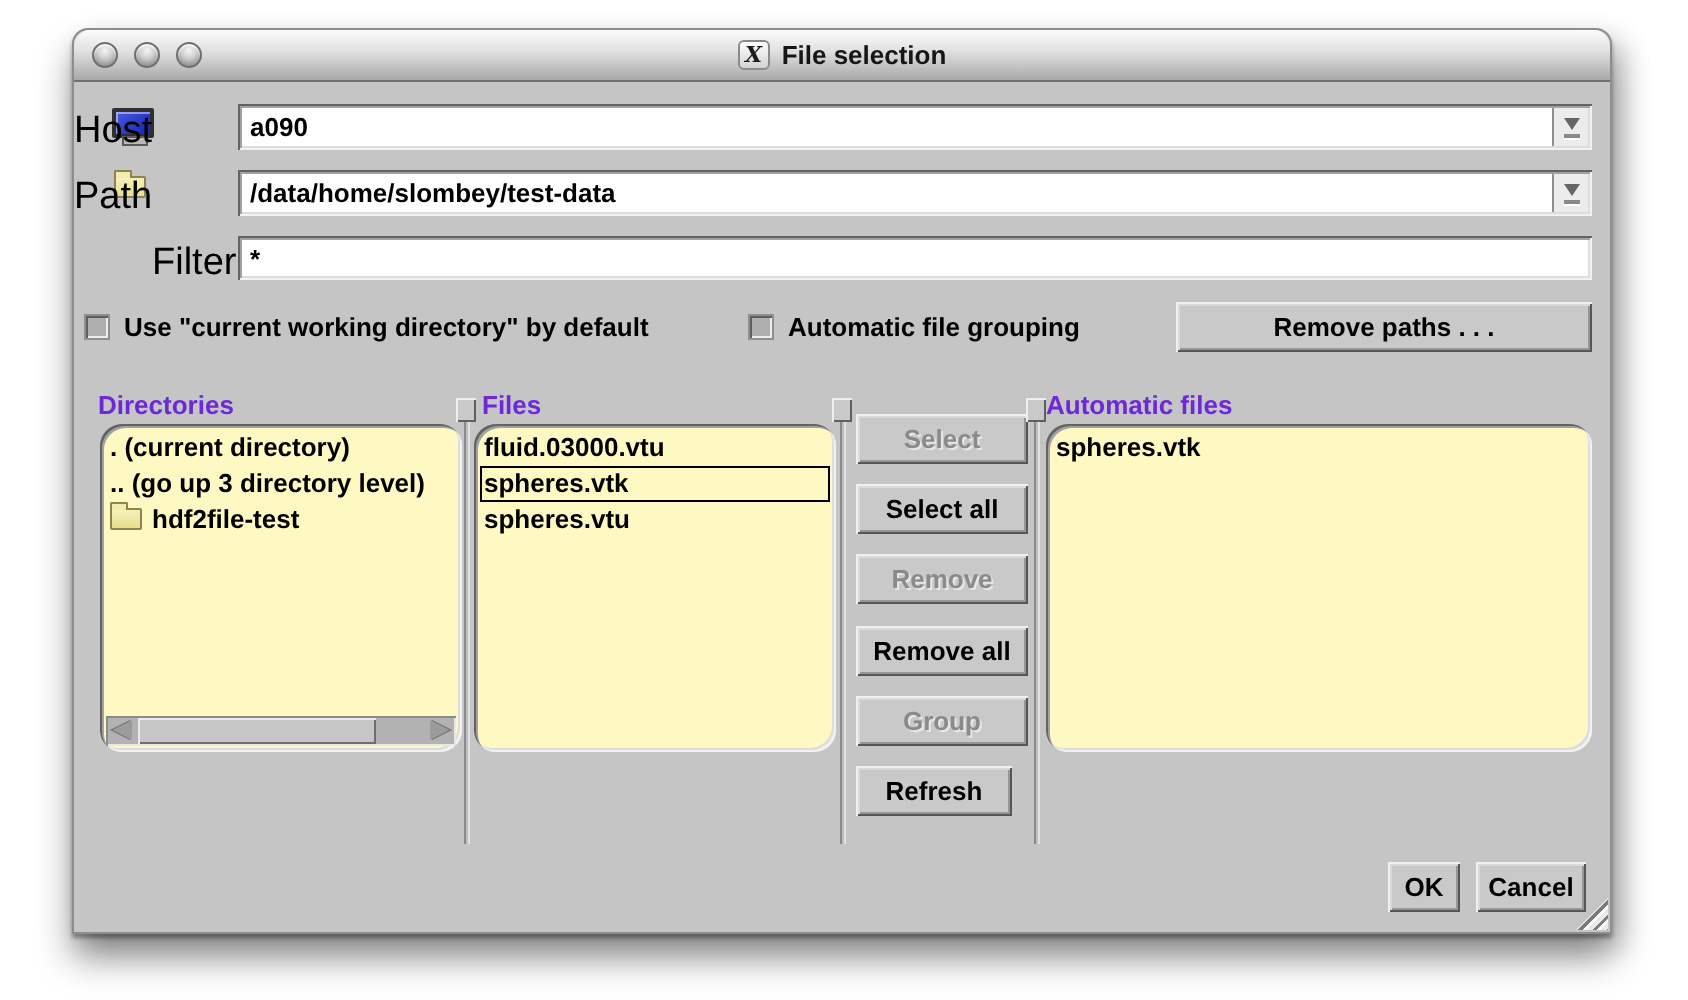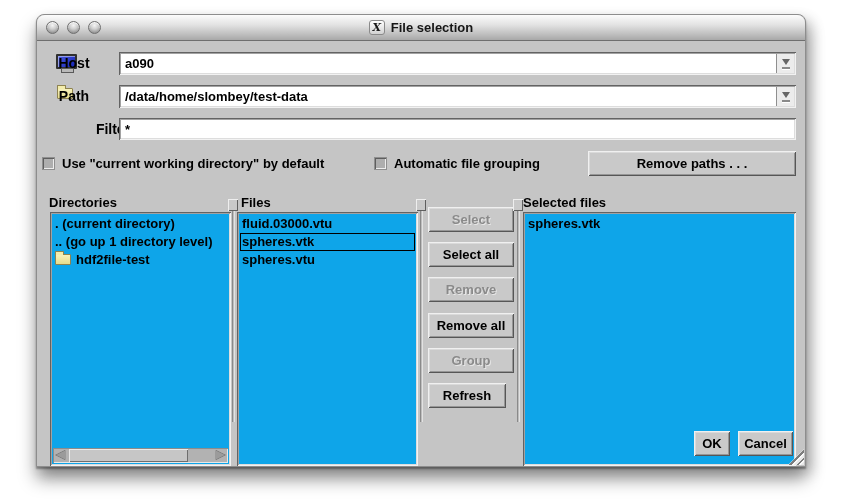--- a/index.html
+++ b/index.html
@@ -52,22 +52,22 @@
   .combo-btn {
     position: absolute; right: 2px; top: 2px; bottom: 2px; width: 18px;
     background: #ececec; border-left: 1px solid #8f8f8f;
     display: flex; flex-direction: column; align-items: center; justify-content: center; gap: 2px;
     cursor: default;
   }
   .combo-arrow { width: 0; height: 0; border-left: 4px solid transparent;
     border-right: 4px solid transparent; border-top: 6px solid #666; }
   .combo-line { width: 8px; height: 2px; background: #8a8a8a; box-shadow: 0 1px 0 #fff; }
 
-  .rowlabel { position: absolute; left: 0; width: 74px; text-align: center;
-    font-size: 14px; font-weight: 700; color: #000; }
+  .rowlabel { position: absolute; left: 0; width: 74px; text-align: left;
+    font-size: 19px; font-weight: 400; color: #000; }
 
   
   .monitor { position: absolute; width: 21px; height: 15px;
     background: linear-gradient(135deg,#4a5ae0,#1423b4); border: 2px solid #30302f;
     border-radius: 1px; box-shadow: inset 1px 1px 0 rgba(255,255,255,.45); }
   .monitor::after { content:""; position: absolute; left: 3px; bottom: -6px;
     width: 11px; height: 3px; background: #b9b9b9; border: 1px solid #5a5a5a; }
   .folder { display: inline-block; position: relative; width: 16px; height: 11px;
     background: linear-gradient(#f7f1bb,#e7dd8c); border: 1px solid #8e8350;
     border-radius: 1px; vertical-align: -1px; }
@@ -84,25 +84,25 @@
   .cbl { position: absolute; font-size: 13px; font-weight: 700; color: #000;
     height: 25px; line-height: 25px; white-space: nowrap; }
 
   .btn3d { position: absolute; background: #c9c9c9; border: none; cursor: default;
     font: 700 13px "Liberation Sans", sans-serif; color: #000; text-align: center;
     box-shadow: inset 1px 1px 0 #f0f0f0, inset -1px -1px 0 #565656,
                 inset 2px 2px 0 #dadada, inset -2px -2px 0 #969696; }
   .btn3d.disabled { color: #8a8a8a; text-shadow: 1px 1px 0 rgba(255,255,255,.55); }
 
   
-  .heading { position: absolute; top: 180px; font-size: 13px; font-weight: 700; color: #000000; text-align: right; }
-  .listbox { position: absolute; top: 197px; height: 254px; background: #0ea5e9;
+  .heading { position: absolute; top: 180px; font-size: 13px; font-weight: 700; color: #6d28d9; text-align: right; }
+  .listbox { position: absolute; top: 197px; height: 164px; background: #fef9c3;
     box-shadow: inset 1px 1px 0 #636363, inset -1px -1px 0 #f2f2f2,
                 inset 2px 2px 0 #a2a2a2, inset -2px -2px 0 #dddddd;
-    padding: 3px 3px; overflow: hidden; }
+    padding: 3px 3px; overflow: hidden; border-radius: 11px; }
   .li { height: 18px; line-height: 18px; font-size: 13px; font-weight: 700;
     white-space: nowrap; overflow: hidden; padding-left: 2px; cursor: default; }
   .li.focused { outline: 1px solid #000; outline-offset: -1px; }
 
   
   .vgroove { position: absolute; top: 196px; height: 211px; width: 3px;
     background: #bdbdbd; border-left: 1px solid #8a8a8a; border-right: 1px solid #e2e2e2; }
   .vgrip { position: absolute; top: 184px; width: 10px; height: 12px; background: #c9c9c9;
     box-shadow: inset 1px 1px 0 #eeeeee, inset -1px -1px 0 #5f5f5f; cursor: col-resize; }
 
@@ -168,21 +168,21 @@
 
   <div class="checkbox" style="left:5px; top:142px;"></div>
   <div class="cbl" style="left:25px; top:136px;">Use "current working directory" by default</div>
   <div class="checkbox" style="left:337px; top:142px;"></div>
   <div class="cbl" style="left:357px; top:136px;">Automatic file grouping</div>
   <button class="btn3d" style="left:551px; top:136px; width:208px; height:25px;">Remove paths . . .</button>
 
   <div class="heading" style="left:12px;">Directories</div>
   <div class="listbox" style="left:13px; width:181px;">
     <div class="li">. (current directory)</div>
-    <div class="li">.. (go up 1 directory level)</div>
+    <div class="li">.. (go up 3 directory level)</div>
     <div class="li"><span class="folder inline"></span><span>hdf2file-test</span></div>
     <div class="hscroll">
       <div class="arrow-l"></div>
       <div class="thumb"></div>
       <div class="arrow-r"></div>
     </div>
   </div>
 
   <div class="vgroove" style="left:195px;"></div>
   <div class="vgrip" style="left:191px;"></div>
@@ -200,21 +200,21 @@
   <button class="btn3d disabled" style="left:391px; top:192px; width:86px; height:25px;">Select</button>
   <button class="btn3d disabled" style="left:391px; top:262px; width:86px; height:25px;">Remove</button>
   <button class="btn3d" style="left:391px; top:227px; width:86px; height:25px;">Select all</button>
   <button class="btn3d disabled" style="left:391px; top:333px; width:86px; height:25px;">Group</button>
   <button class="btn3d" style="left:391px; top:298px; width:86px; height:25px;">Remove all</button>
   <button class="btn3d" style="left:391px; top:368px; width:78px; height:25px;">Refresh</button>
 
   <div class="vgroove" style="left:480px;"></div>
   <div class="vgrip" style="left:476px;"></div>
 
-  <div class="heading" style="left:486px;">Selected files</div>
+  <div class="heading" style="left:486px;">Automatic files</div>
   <div class="listbox" style="left:486px; width:273px;">
     <div class="li">spheres.vtk</div>
   </div>
 
   <button class="btn3d" style="left:657px; top:416px; width:36px; height:25px;">OK</button>
   <button class="btn3d" style="left:701px; top:416px; width:55px; height:25px;">Cancel</button>
 
   <div class="grip"></div>
 </div>
 

